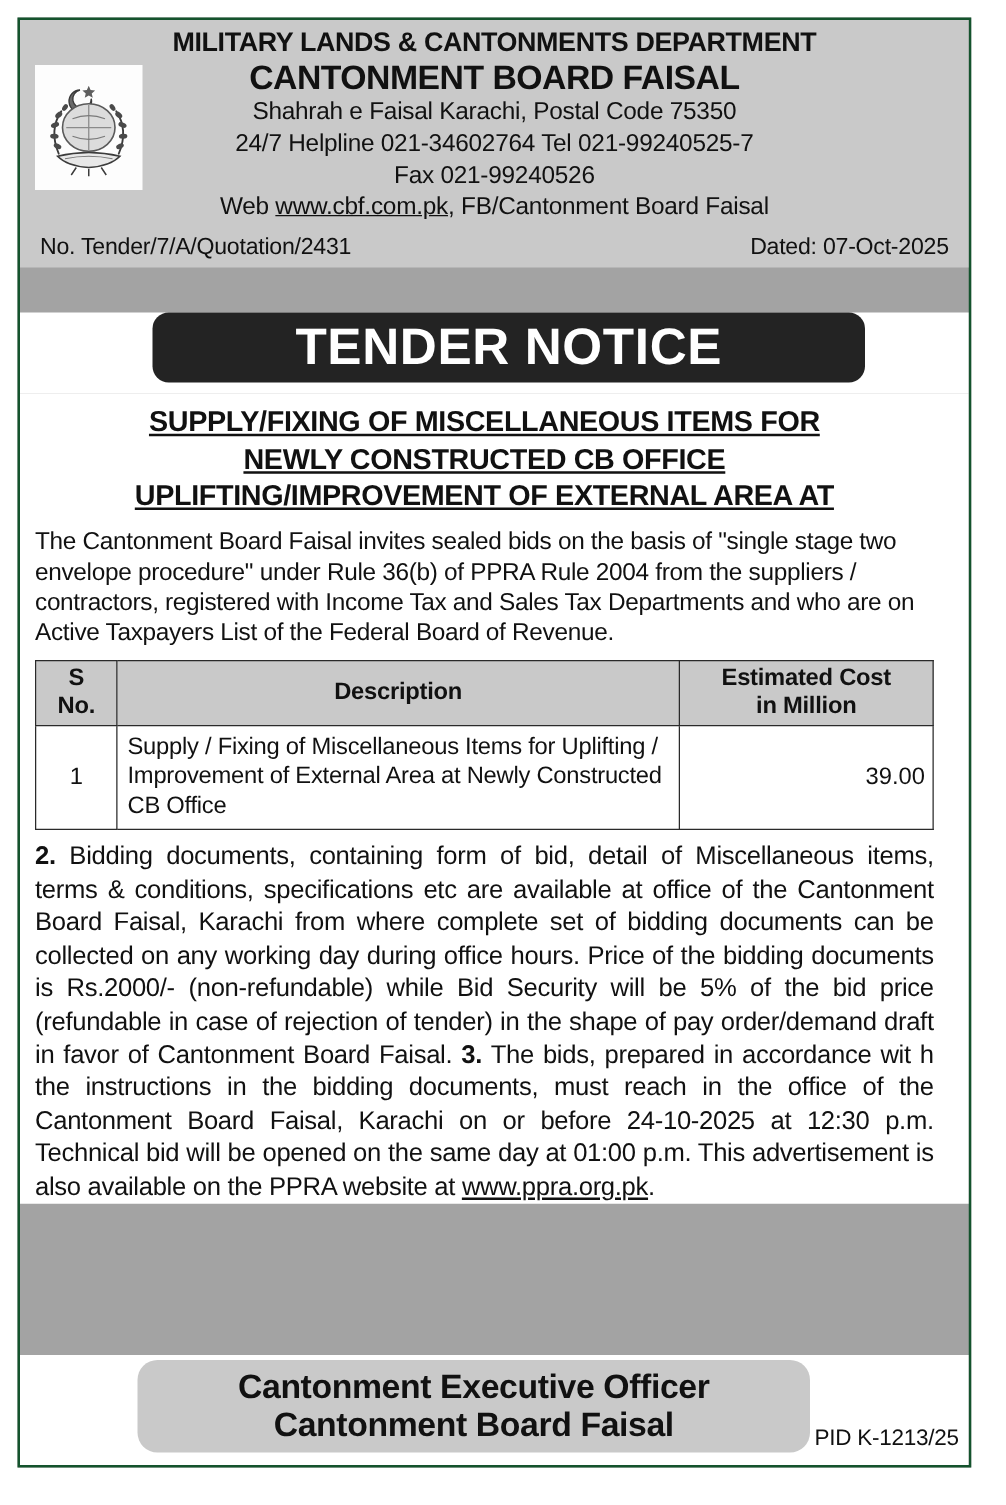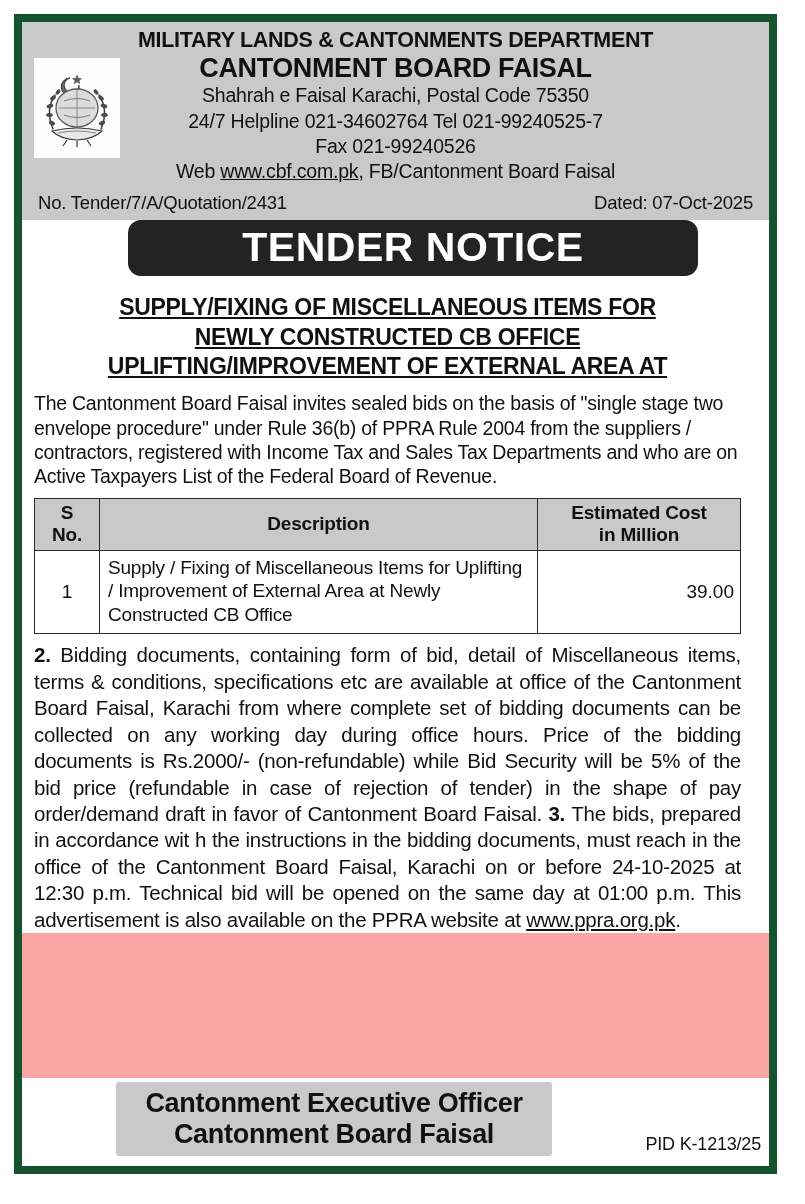--- a/index.html
+++ b/index.html
@@ -5,22 +5,22 @@
   html,body{margin:0;padding:0;}
   body{
     width:805px;height:1204px;
     background:#ffffff;
     font-family:"Liberation Sans", sans-serif;
     -webkit-font-smoothing:antialiased;
   }
   .page{
     position:absolute;left:14px;top:14px;
     width:763px;height:1160px;
-    border:8px solid #14532d;
-    background:#fca5a5;
+    border:2px solid #14532d;
+    background:#a3a3a3;
     box-sizing:border-box;
     overflow:hidden;
   }
 
   
   .header{
     background:#c9c9c9;
     padding:6px 10px 4px 10px;
     position:relative;
   }
@@ -50,20 +50,21 @@
     padding:7px 6px 2px 6px;letter-spacing:-0.2px;
   }
 
   
   .banner-wrap{
     background:#ffffff;
     padding-top:3px;
     text-align:center;
     position:relative;
     height:62px;
+    margin-top:36px;
   }
   .banner{
     position:absolute;left:106px;top:0px;
     width:570px;height:56px;
     background:#232323;
     border-radius:13px;
     display:flex;align-items:center;justify-content:center;
   }
   .banner span{
     color:#ffffff;font-size:41px;font-weight:bold;
@@ -148,23 +149,23 @@
   .uraan .ulogo{height:36px;display:flex;align-items:center;justify-content:center;}
   .uraan .utext{
     font-size:10.5px;font-weight:bold;color:#111;
     line-height:1.05;letter-spacing:0.2px;margin-top:1px;
   }
   .uraan .uurdu{
     font-size:7px;color:#555;margin-top:2px;letter-spacing:0.3px;
   }
   .sign-banner{
     position:absolute;left:94px;top:4px;
-    width:436px;height:74px;
+    width:538px;height:74px;
     background:#c9c9c9;
-    border-radius:3px;
+    border-radius:16px;
     display:flex;flex-direction:column;
     align-items:center;justify-content:center;
   }
   .sign-banner div{
     font-size:27px;font-weight:bold;color:#111;
     line-height:1.16;letter-spacing:-0.3px;
   }
   .pid{
     position:absolute;right:8px;bottom:11px;
     font-size:18px;color:#111;letter-spacing:-0.2px;margin-top:28px;

